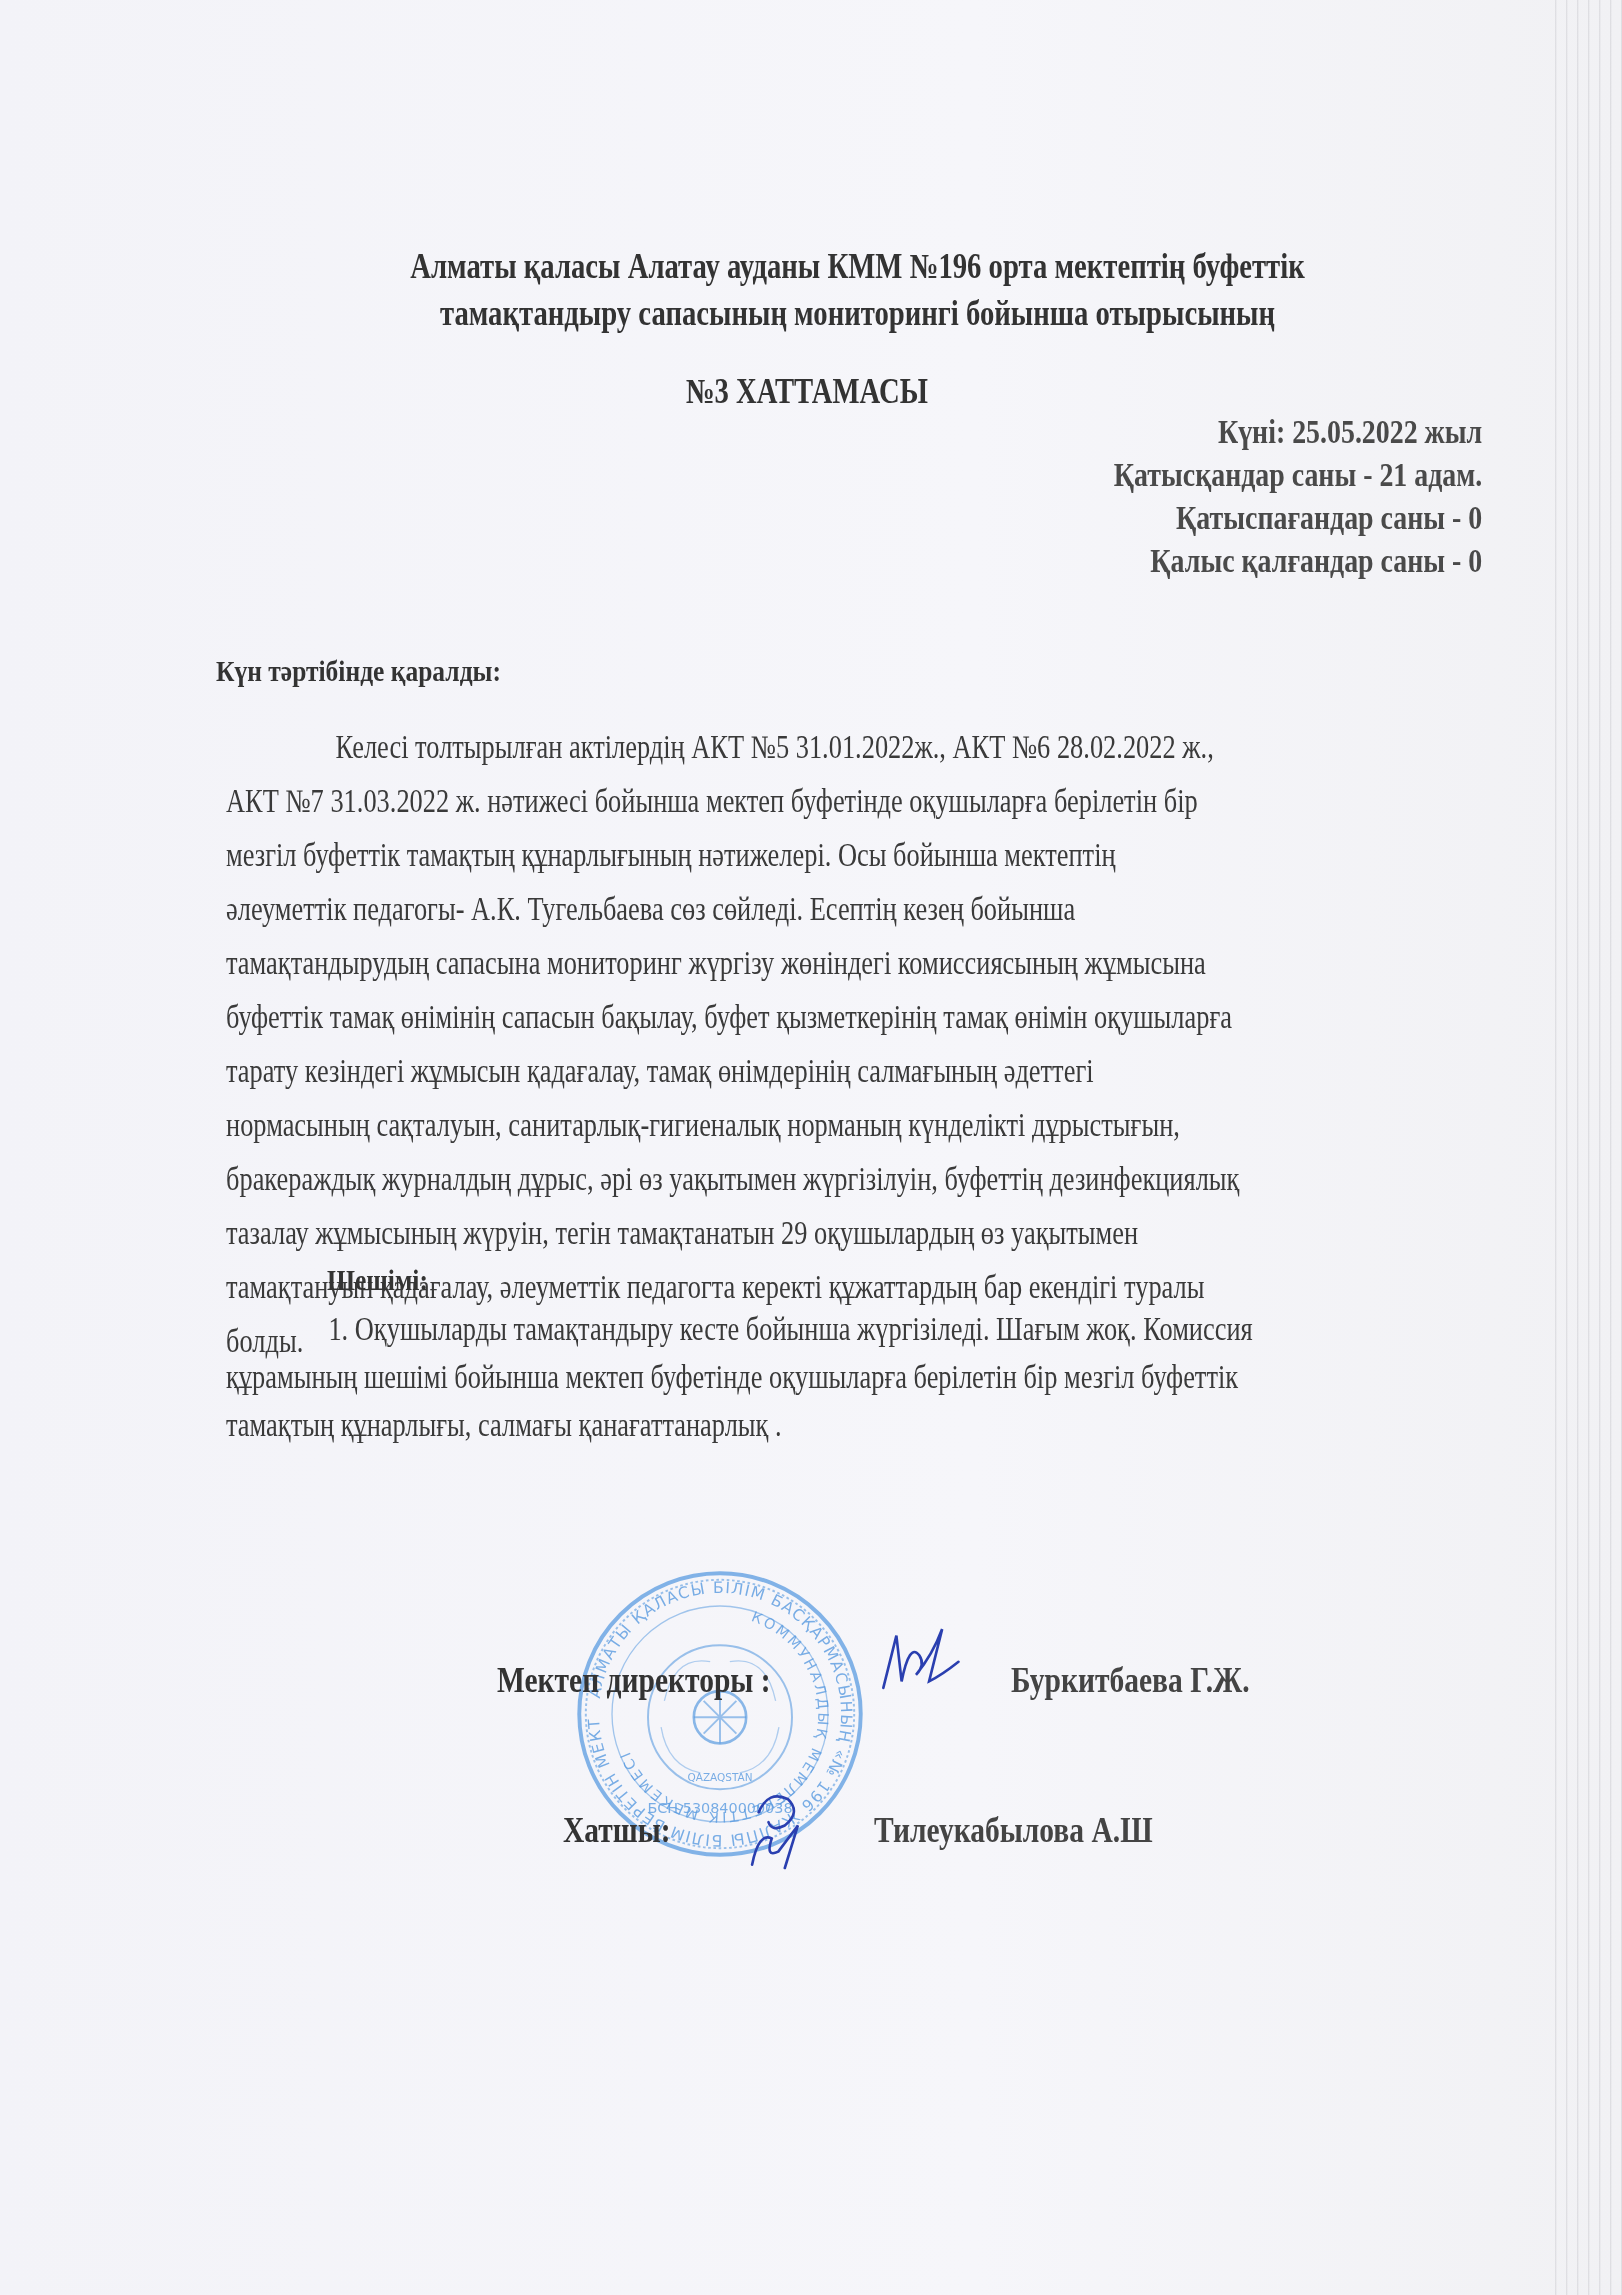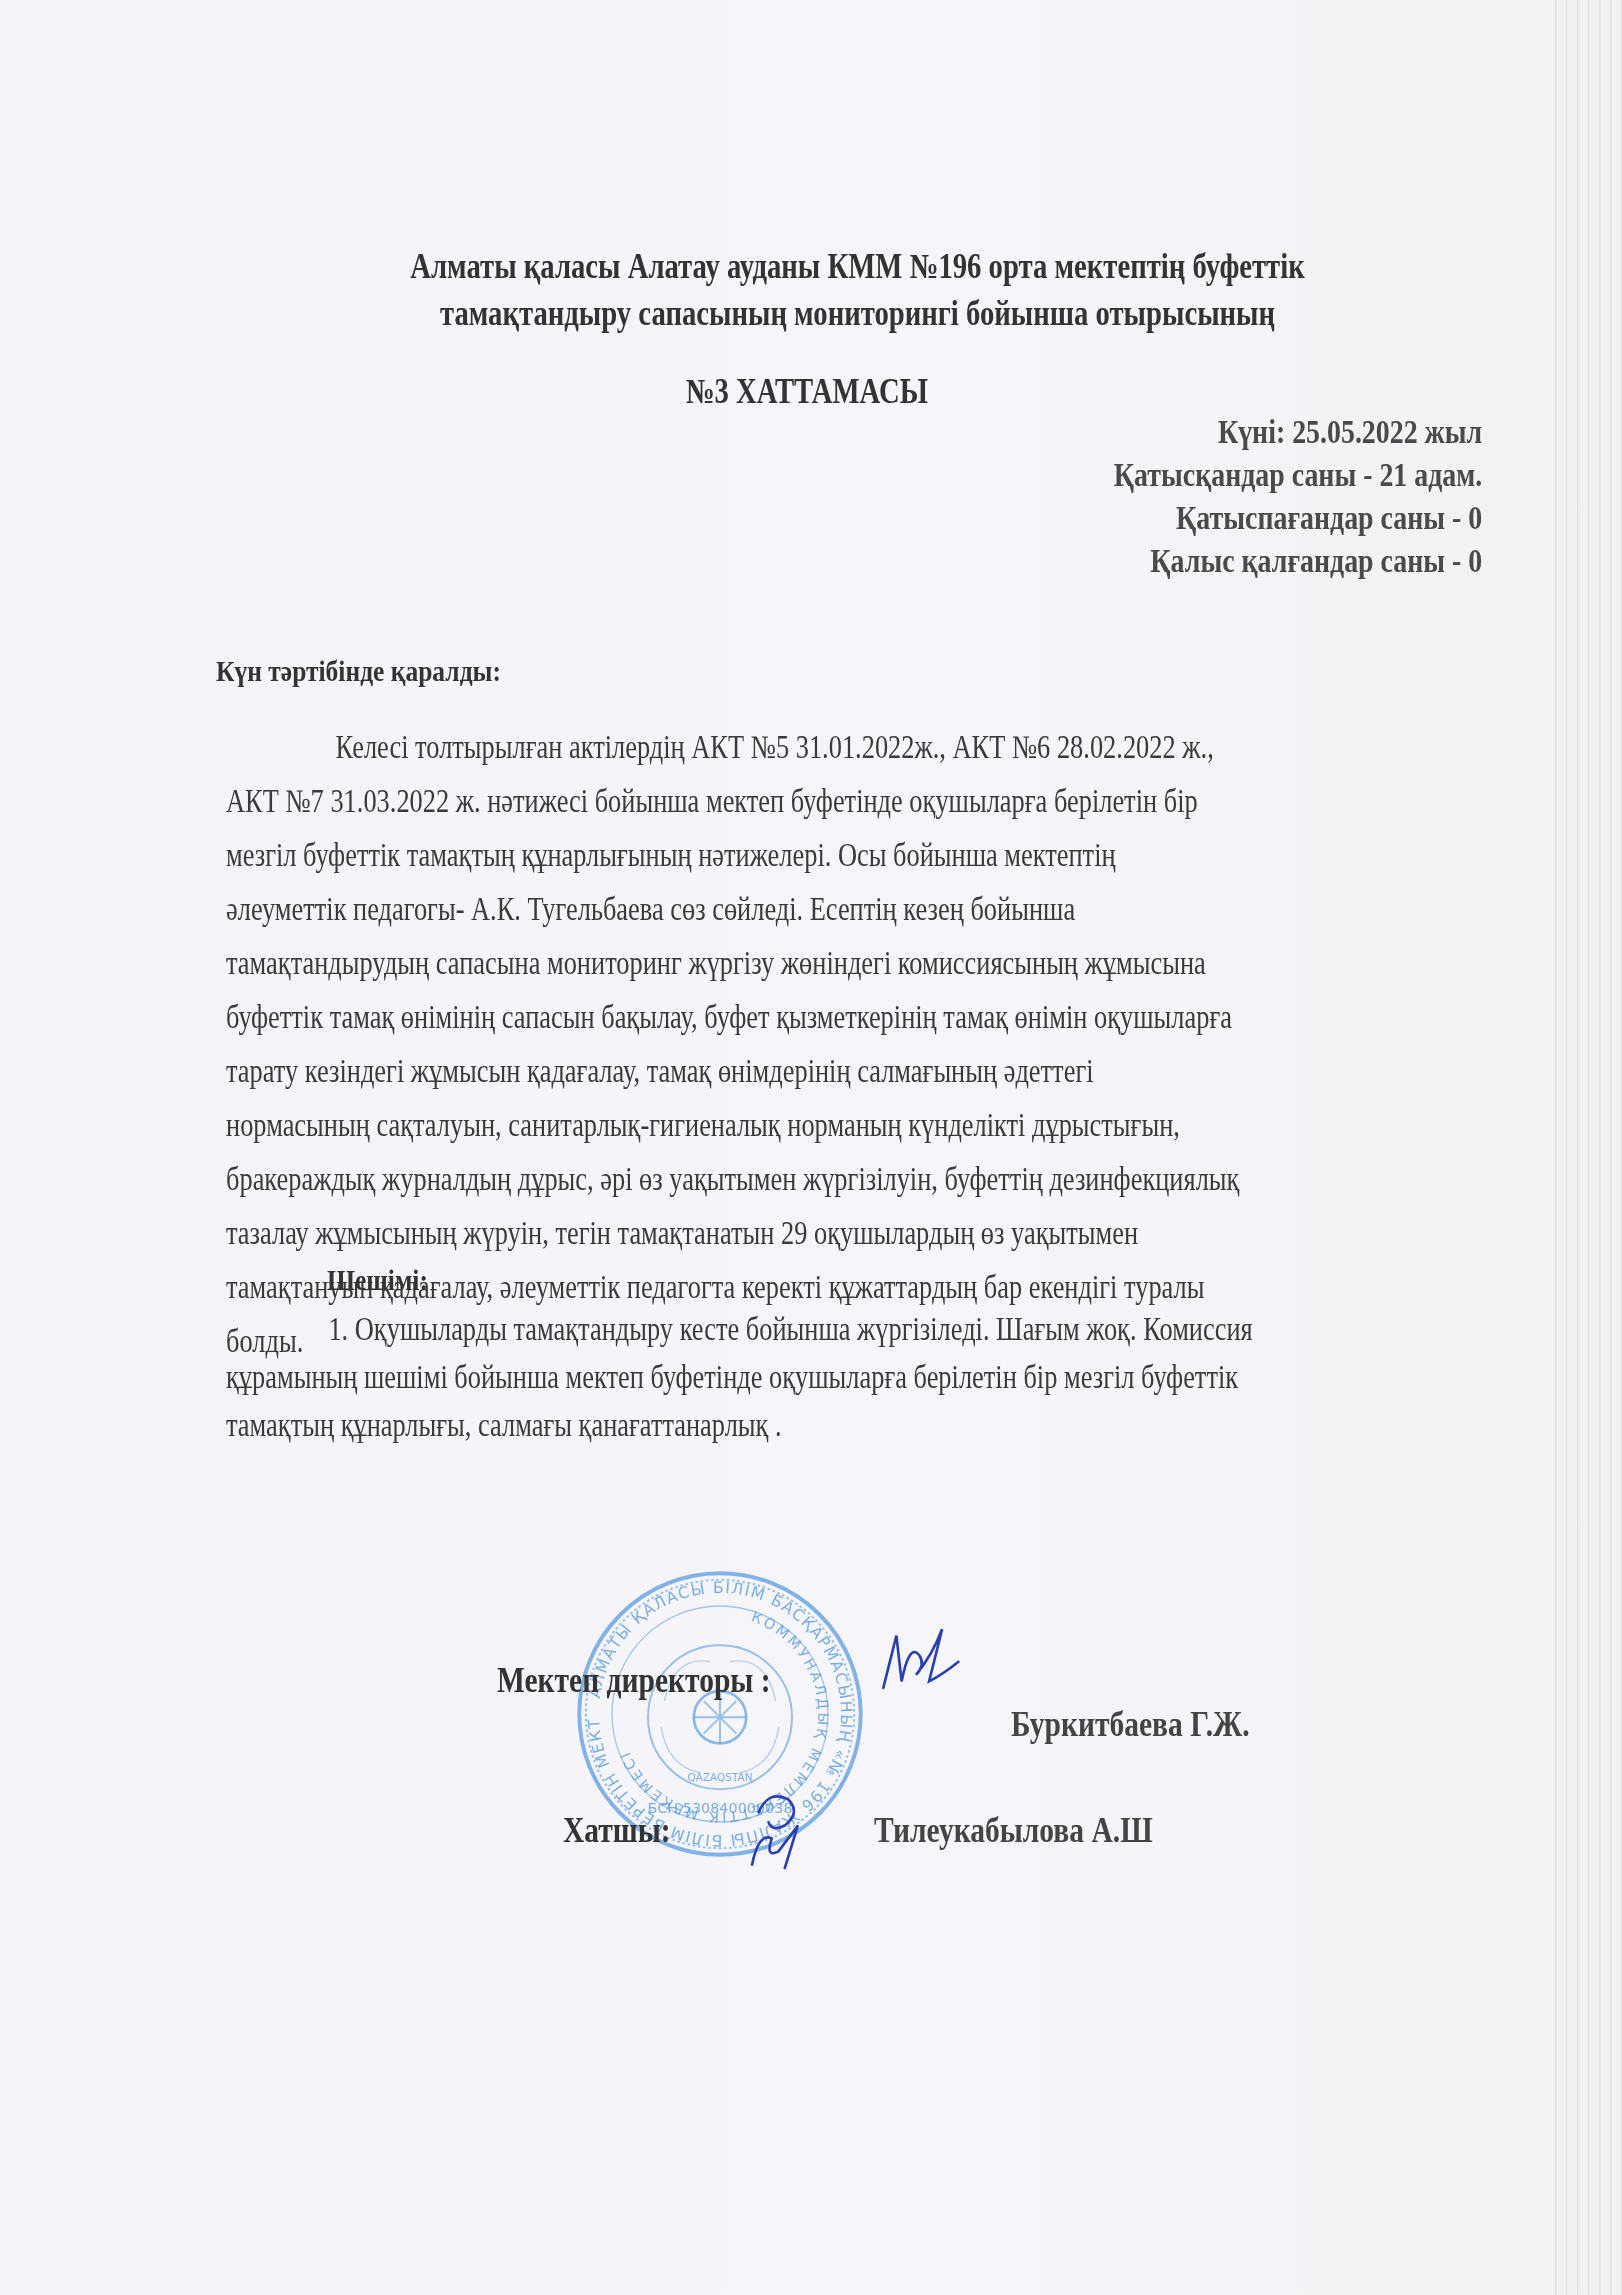--- a/index.html
+++ b/index.html
@@ -143,21 +143,21 @@
       <text x="220" y="372" text-anchor="middle" font-family="DejaVu Sans, sans-serif" font-size="22" fill="#5a9be0" opacity="0.8">БСН 530840000038</text>
     </svg>
   </div>
 
   <div class="sig-row" style="left:497px; top:1659px;">
     <span class="sig-label">Мектеп директоры :</span>
   </div>
   <svg class="signature" style="left:870px; top:1616px;" width="92" height="85" viewBox="0 0 140 130">
     <path d="M 20 110 L 40 30 L 48 100 Q 60 40 75 60 Q 85 75 70 90 Q 95 60 110 20 L 90 100 Q 110 90 135 70" fill="none" stroke="#2a3fb0" stroke-width="4" stroke-linecap="round"></path>
   </svg>
-  <div class="sig-row" style="left:1011px; top:1659px;margin-top:44px;">
+  <div class="sig-row" style="left:1011px; top:1659px;">
     <span class="sig-name" style="font-weight:bold;">Буркитбаева Г.Ж.</span>
   </div>
 
   <div class="sig-row" style="left:563px; top:1809px;text-align:right;">
     <span class="sig-label">Хатшы:</span>
   </div>
   <svg class="signature" style="left:739px; top:1786px;" width="72" height="92" viewBox="0 0 110 140">
     <path d="M 30 40 Q 45 5 75 20 Q 95 40 70 60 Q 50 70 45 55 M 20 120 Q 30 70 50 80 Q 40 110 60 100 Q 75 80 90 60 L 70 125" fill="none" stroke="#2a3fb0" stroke-width="4" stroke-linecap="round"></path>
   </svg>
   <div class="sig-row" style="left:874px; top:1809px;font-weight:bold;">

